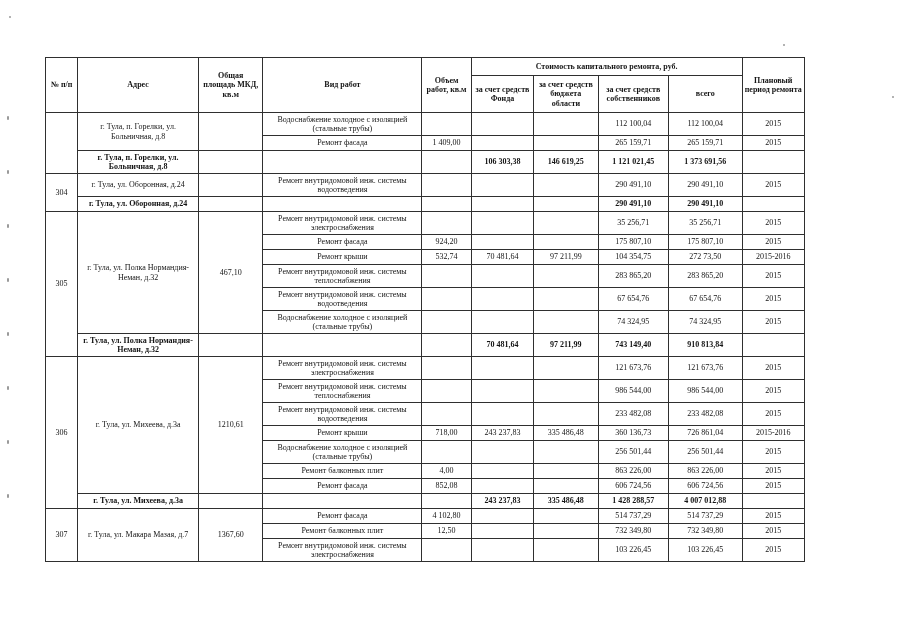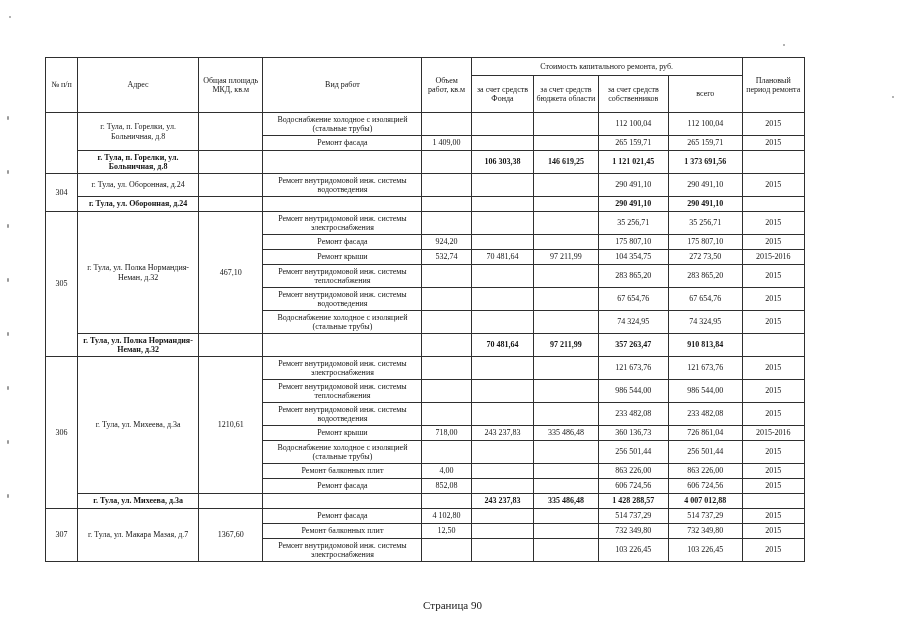--- a/index.html
+++ b/index.html
@@ -13,21 +13,21 @@
     position:absolute;left:45px;top:57px;width:760px;
     border-collapse:collapse;table-layout:fixed;
     font-size:8px;line-height:9.5px;
   }
   th,td{
     border:1px solid #2f2f2f;
     padding:1.5px 3px;
     text-align:center;vertical-align:middle;
     word-wrap:break-word;overflow:hidden;
   }
-  thead th{font-weight:normal;padding:1px 2px;}
+  thead th{font-weight:bold;padding:1px 2px;}
   thead tr.h1 th{height:15px;}
   thead tr.h2 th{height:34px;}
   tbody td{height:11px;}
   tr.bold-row td{font-weight:bold;}
   .footer{
     position:absolute;left:0;right:0;top:599px;
     text-align:center;font-size:11px;color:#1a1a1a;
   }
   .artifact{position:absolute;background:#9a9a9a;border-radius:1px;}
 </style>
@@ -179,21 +179,21 @@
           <td class="col-total">74 324,95</td>
           <td class="col-period">2015</td>
         </tr>
         <tr class="bold-row">
           <td class="col-address">г. Тула, ул. Полка Нормандия-Неман, д.32</td>
           <td class="col-area"></td>
           <td class="col-work"></td>
           <td class="col-volume"></td>
           <td class="col-fund">70 481,64</td>
           <td class="col-budget">97 211,99</td>
-          <td class="col-owners">357 263,47</td>
+          <td class="col-owners">743 149,40</td>
           <td class="col-total">910 813,84</td>
           <td class="col-period"></td>
         </tr>
         <tr>
           <td rowspan="8" class="col-num">306</td>
           <td rowspan="7" class="col-address">г. Тула, ул. Михеева, д.3а</td>
           <td rowspan="7" class="col-area">1210,61</td>
           <td class="col-work">Ремонт внутридомовой инж. системы электроснабжения</td>
           <td class="col-volume"></td>
           <td class="col-fund"></td>
@@ -293,21 +293,20 @@
           <td class="col-volume"></td>
           <td class="col-fund"></td>
           <td class="col-budget"></td>
           <td class="col-owners">103 226,45</td>
           <td class="col-total">103 226,45</td>
           <td class="col-period">2015</td>
         </tr>
       </tbody>
   </table>
 
-  <div class="footer">Страница 90</div>
 
   <div class="artifact" style="left:9px;top:16px;width:2px;height:2px;"></div>
   <div class="artifact" style="left:7px;top:116px;width:2px;height:4px;"></div>
   <div class="artifact" style="left:7px;top:170px;width:2px;height:4px;"></div>
   <div class="artifact" style="left:7px;top:224px;width:2px;height:4px;"></div>
   <div class="artifact" style="left:7px;top:278px;width:2px;height:4px;"></div>
   <div class="artifact" style="left:7px;top:332px;width:2px;height:4px;"></div>
   <div class="artifact" style="left:7px;top:386px;width:2px;height:4px;"></div>
   <div class="artifact" style="left:7px;top:440px;width:2px;height:4px;"></div>
   <div class="artifact" style="left:7px;top:494px;width:2px;height:4px;"></div>

